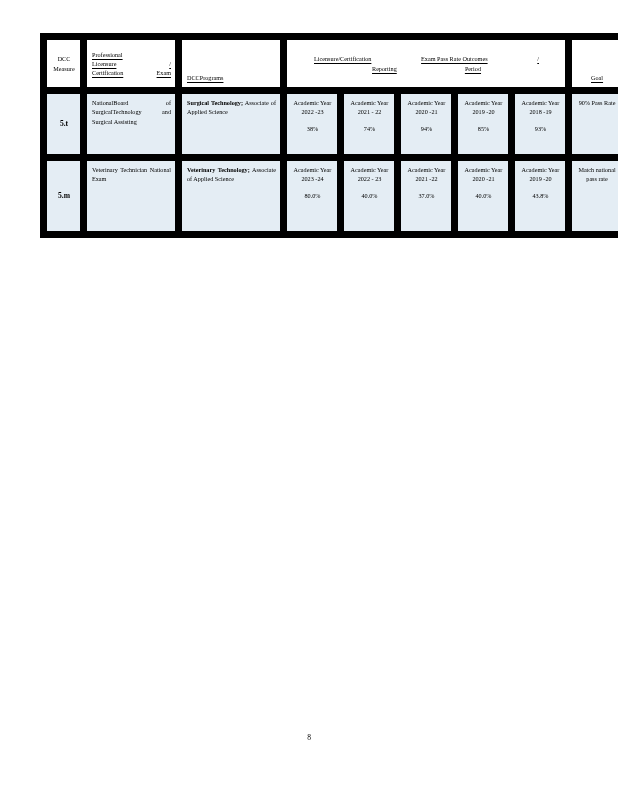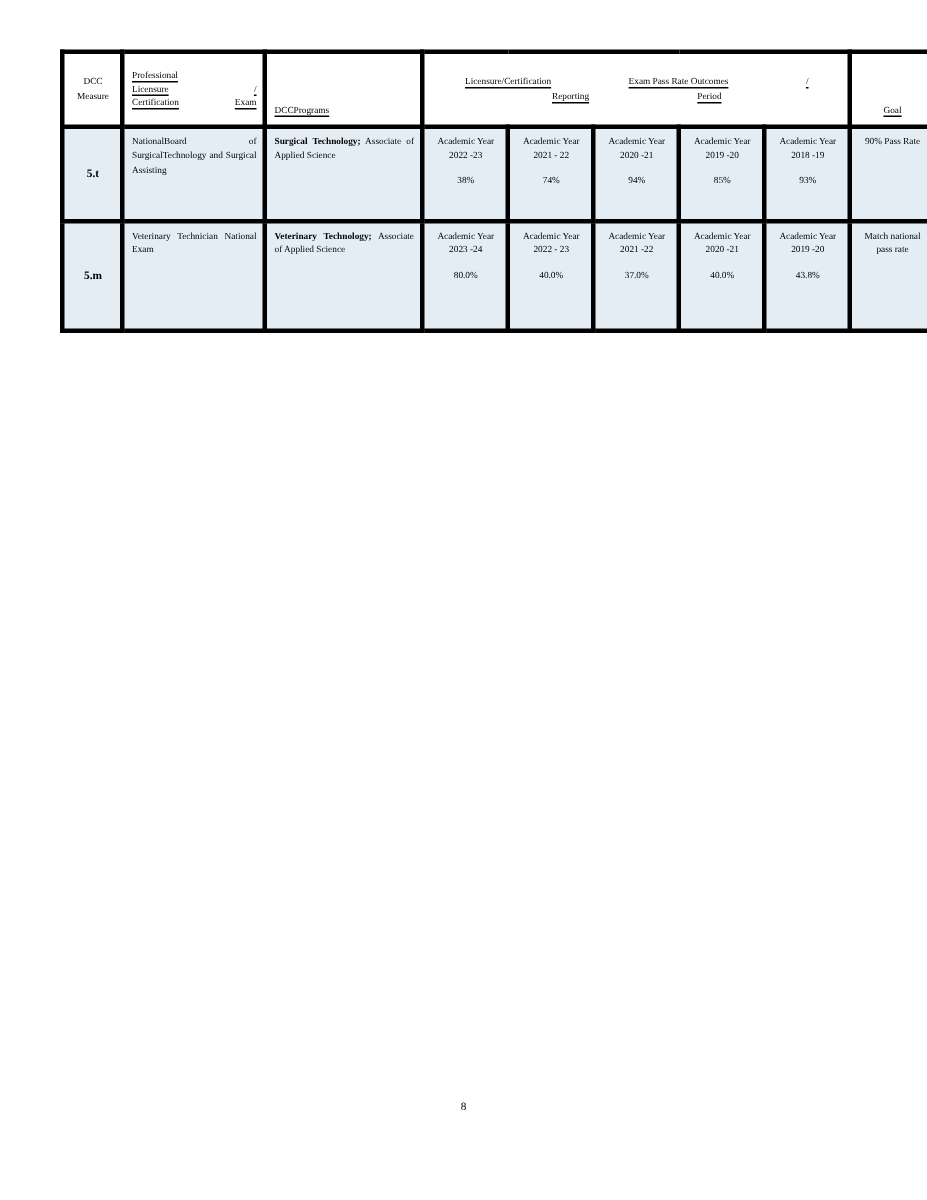--- a/index.html
+++ b/index.html
@@ -23,21 +23,21 @@
   }
   table.report {
     position: absolute;
     left: 40px;
     top: 33px;
     width: 562px;
     border-collapse: collapse;
     table-layout: fixed;
   }
   table.report td {
-    border: 3px solid #000000;
+    border: 7px solid #000000;
     vertical-align: top;
     padding: 4px 4px 4px 5px;
     font-size: 6.2px;
     line-height: 1.5;
   }
   
   col.c-measure { width: 40px; }
   col.c-cert    { width: 95px; }
   col.c-prog    { width: 105px; }
   col.c-year    { width: 57px; }

